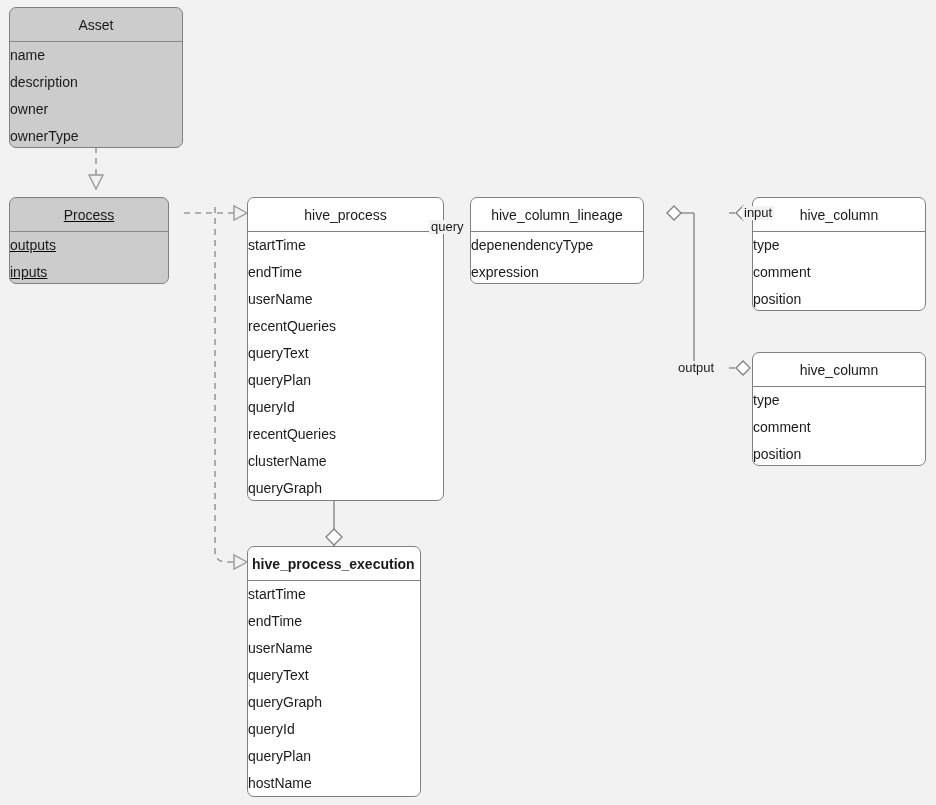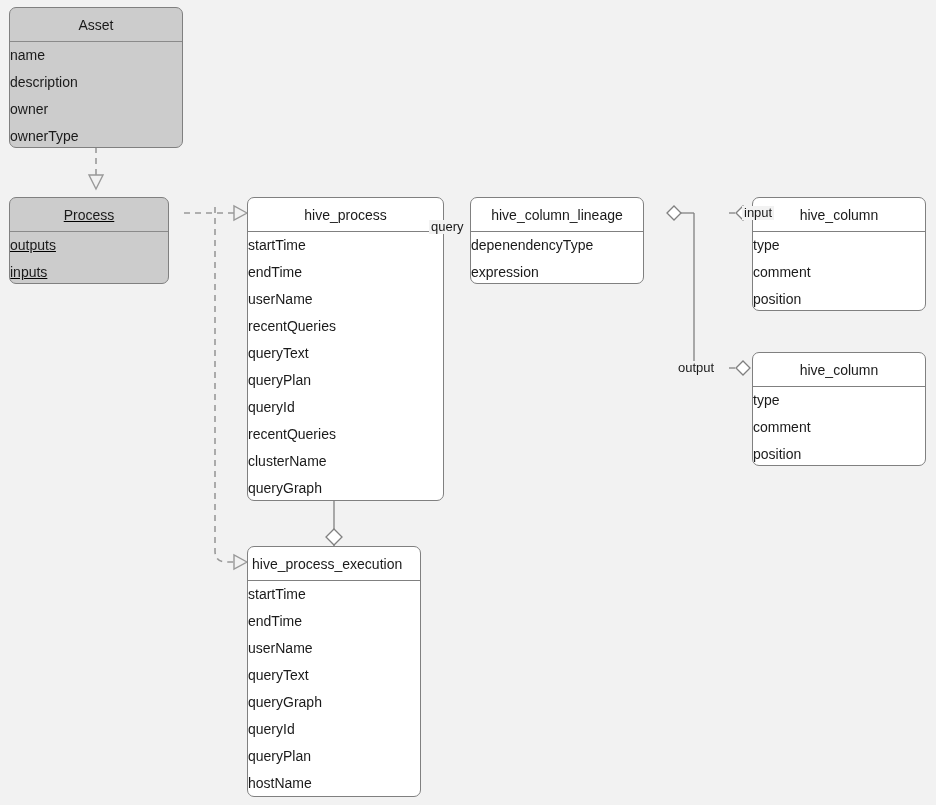--- a/index.html
+++ b/index.html
@@ -44,20 +44,21 @@
     border-bottom: 1px solid #808080;
     white-space: nowrap;
     overflow: hidden;
   }
   .uml-class.shaded > .uml-title {
     border-bottom: 1px solid #8a8a8a;
   }
   .uml-title.left {
     text-align: left;
     padding-left: 4px;
+    font-weight: bold;
   }
   .uml-attrs {
     padding: 0;
     margin: 0;
     list-style: none;
   }
   .uml-attr {
     height: 27px;
     line-height: 27px;
     font-size: 14px;

